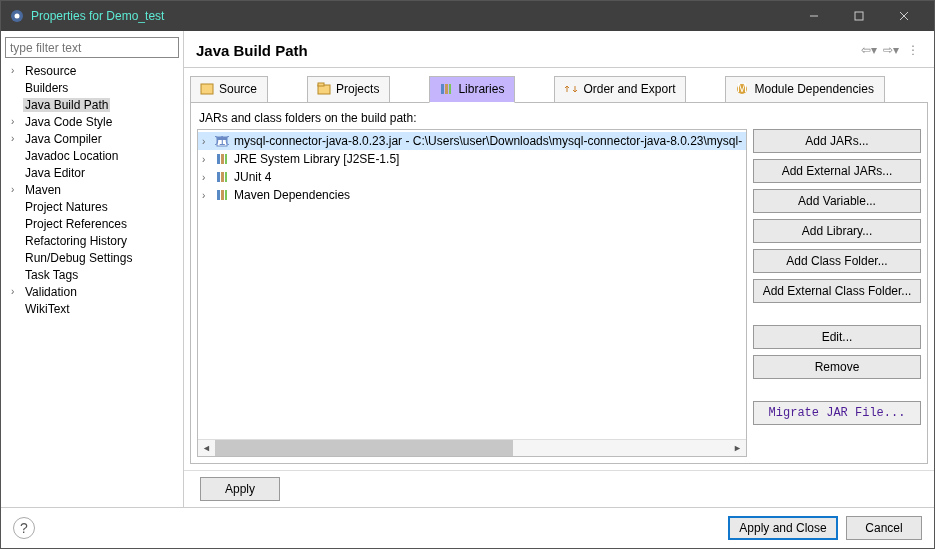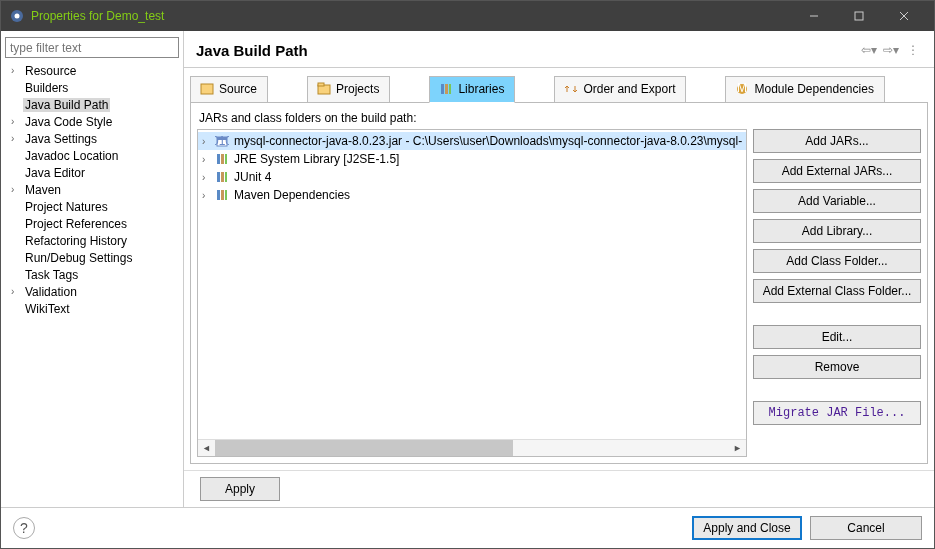--- a/index.html
+++ b/index.html
@@ -1,39 +1,39 @@
 <!DOCTYPE html>
 <html><head>
 <meta charset="utf-8">
 <style>
 * { box-sizing: border-box; margin: 0; padding: 0; font-family: "Segoe UI", Tahoma, sans-serif; font-size: 12px; }
 body { background: #fff; width: 935px; height: 549px; overflow: hidden; display: flex; flex-direction: column; border: 1px solid #555; }
 
-.titlebar { background: #3f3f3f; color: #84cc16; height: 30px; display: flex; align-items: center; padding: 0 8px; }
+.titlebar { background: #3f3f3f; color: #5eead4; height: 30px; display: flex; align-items: center; padding: 0 8px; }
 .titlebar .icon { width: 16px; height: 16px; margin-right: 6px; display:inline-flex; align-items:center; justify-content:center; }
 .titlebar .title { flex: 1; font-size: 12px; }
 .titlebar .winbtn { width: 45px; height: 30px; display:flex; align-items:center; justify-content:center; color:#ccc; cursor:pointer; }
 
 .content { flex:1; display:flex; min-height:0; }
 .sidebar { width:183px; border-right:1px solid #ccc; padding:6px 4px 4px 4px; display:flex; flex-direction:column; background:#fff; }
 .filter { border:1px solid #888; padding:2px 4px; height:21px; color:#999; margin-bottom:4px; background:#fff; }
 .tree { flex:1; overflow:auto; }
 .tree-item { display:flex; align-items:center; height:17px; padding-left:6px; cursor:pointer; white-space:nowrap; }
 .tree-item .arrow { width:12px; display:inline-block; color:#666; font-size:10px; }
 .tree-item .lbl { padding:0 2px; }
 .tree-item.selected .lbl { background:#d8d8d8; }
 
 .main { flex:1; display:flex; flex-direction:column; min-width:0; }
 .main-header { display:flex; align-items:center; padding:10px 12px 8px 12px; border-bottom:1px solid #ccc; }
 .main-header h1 { font-size:15px; font-weight:bold; flex:1; }
 .navicon { width:18px; height:18px; margin-left:4px; color:#888; cursor:pointer; display:flex; align-items:center; justify-content:center; }
 
 .tabs { display:flex; padding:8px 6px 0 6px;gap:40px; }
 .tab { display:flex; align-items:center; gap:4px; padding:4px 10px 5px 8px; border:1px solid #bbb; border-bottom:none; background:#f6f6f6; cursor:pointer; position:relative; margin-right:-1px; }
-.tab.active { background:#7dd3fc; z-index:2; border-bottom:1px solid #fff; margin-bottom:-1px;justify-content:center; }
+.tab.active { background:#c4b5fd; z-index:2; border-bottom:1px solid #fff; margin-bottom:-1px;justify-content:center; }
 .tab .ticon { width:16px; height:16px; display:inline-flex; align-items:center; justify-content:center; }
 
 .tabbody { border:1px solid #bbb; margin:0 6px 6px 6px; padding:6px 6px 6px 6px; flex:1; display:flex; flex-direction:column; min-height:0; }
 .desc { padding:2px 0 4px 2px; }
 .workarea { flex:1; display:flex; gap:6px; min-height:0; }
 .listwrap { flex:1; border:1px solid #bbb; display:flex; flex-direction:column; min-width:0; }
 .list { flex:1; overflow:hidden; padding:2px 0; }
 .listrow { display:flex; align-items:center; height:18px; padding-left:4px; white-space:nowrap; }
 .listrow.selected { background:#cfe8ff; }
 .listrow .arrow { width:12px; color:#666; font-size:10px; }
@@ -44,21 +44,21 @@
 .hscroll .thumb { position:absolute; left:0; top:0; height:100%; width:58%; background:#c7c7c7; }
 
 .btns { width:168px; display:flex; flex-direction:column; gap:6px; }
 .btn { border:1px solid #999; background:#e9e9e9; height:24px; display:flex; align-items:center; justify-content:center; cursor:pointer; }
 .btn.disabled { color:#4c1d95; background:#efefef; cursor:default;font-family:Liberation Mono, monospace; }
 
 .applyrow { display:flex; justify-content:flex-start; padding:6px 8px 6px 8px; border-top:1px solid #ddd; }
 .footer { border-top:1px solid #ccc; display:flex; align-items:center; padding:8px 12px; }
 .footer .help { width:22px; height:22px; border:1px solid #aaa; border-radius:50%; display:flex; align-items:center; justify-content:center; color:#555; cursor:pointer; font-size:14px; }
 .footer .spacer { flex:1; }
-.fbtn { border:1px solid #999; background:#e9e9e9; height:24px; width:112px; display:flex; align-items:center; justify-content:center; cursor:pointer; margin-left:8px; }
+.fbtn { border:1px solid #999; background:#e9e9e9; height:24px; width:76px; display:flex; align-items:center; justify-content:center; cursor:pointer; margin-left:8px; }
 .fbtn.primary { border:2px solid #1177cc; width:110px; }
 </style>
 </head>
 <body>
 
 <div class="titlebar">
   <span class="icon">
     <svg width="14" height="14" viewBox="0 0 14 14">
         <circle cx="7" cy="7" r="6" fill="#4a6a9d"></circle>
         <circle cx="7" cy="7" r="2.5" fill="#fff"></circle>
@@ -98,21 +98,21 @@
         <div class="tree-item selected">
           <span class="arrow"></span>
           <span class="lbl">Java Build Path</span>
         </div>
         <div class="tree-item">
           <span class="arrow">›</span>
           <span class="lbl">Java Code Style</span>
         </div>
         <div class="tree-item">
           <span class="arrow">›</span>
-          <span class="lbl">Java Settings</span>
+          <span class="lbl">Java Compiler</span>
         </div>
         <div class="tree-item">
           <span class="arrow"></span>
           <span class="lbl">Javadoc Location</span>
         </div>
         <div class="tree-item">
           <span class="arrow"></span>
           <span class="lbl">Java Editor</span>
         </div>
         <div class="tree-item">

